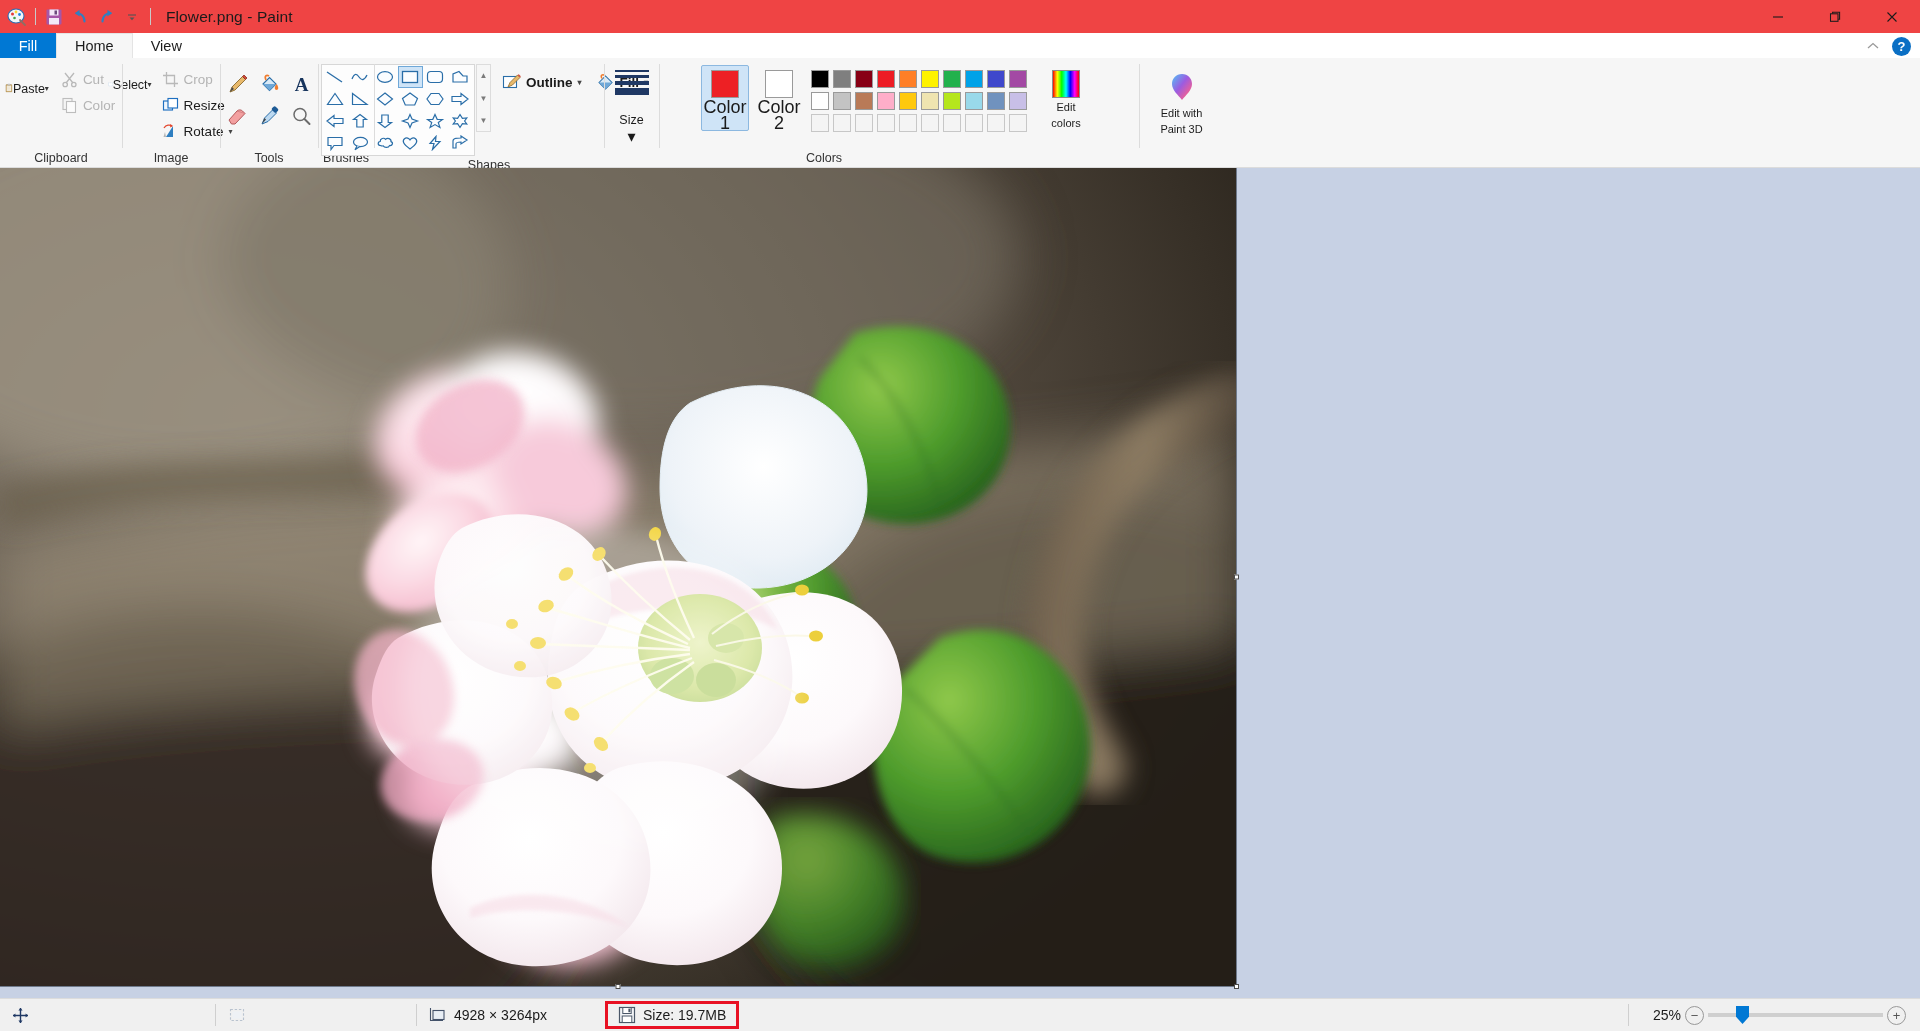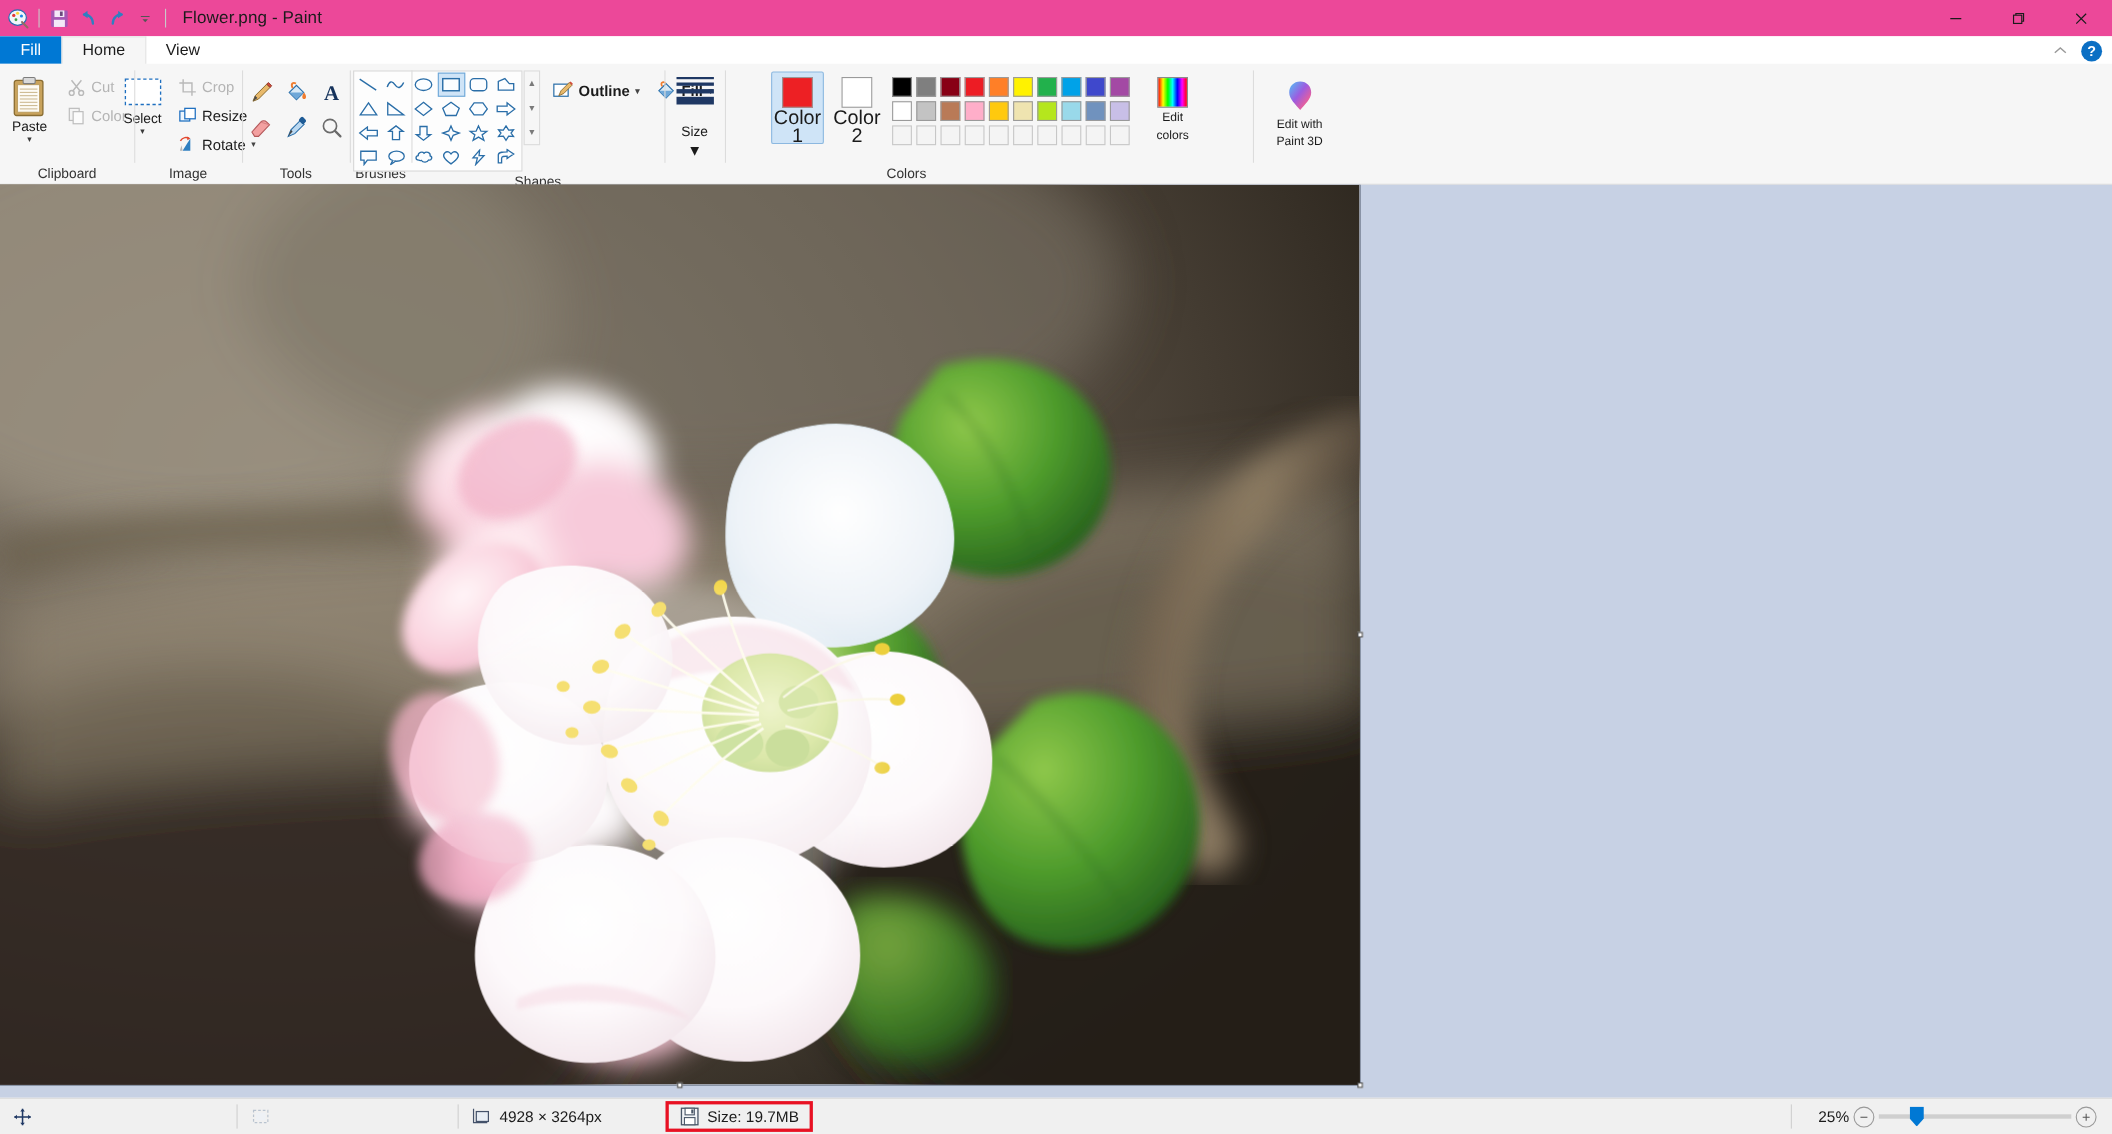--- a/index.html
+++ b/index.html
@@ -8,21 +8,21 @@
     overflow: hidden;
     font-family: "Liberation Sans", sans-serif;
     background: #ffffff;
     color: #1a1a1a;
     -webkit-font-smoothing: antialiased;
   }
 
   
   .titlebar {
     height: 33px; display: flex; align-items: center;
-    background: #ec4899; position: relative;
+    background: #ef4444; position: relative;
   }
   .qat { display: flex; align-items: center; gap: 0px; padding-left: 4px; height: 33px; }
   .qat-btn {
     width: 26px; height: 26px; display: flex; align-items: center; justify-content: center;
     cursor: default;
   }
   .qat-sep { width: 1px; height: 17px; background: #c9c9c9; margin: 0 5px; }
   .title-text {
     font-size: 15.5px; color: #1b1b1b; margin-left: 10px; white-space: nowrap;
     letter-spacing: 0.1px;
@@ -68,21 +68,21 @@
     width: 1px; background: #dcdcdc;
   }
   .rgroup-body { flex: 1; display: flex; align-items: flex-start; padding: 3px 6px 0 6px; }
   .rgroup-label {
     font-size: 12.5px; color: #333; text-align: center; height: 19px; line-height: 19px;
     width: 100%;
   }
 
   
   .bigbtn {
-    display: flex; flex-direction: column; align-items: center; justify-content: flex-start;
+    display: flex; flex-direction: row; align-items: center; justify-content: flex-start;
     width: 50px; padding: 3px 2px 0 2px; cursor: default; border: 1px solid transparent; border-radius: 2px;
   }
   .bigbtn .lbl { font-size: 12.5px; color: #1b1b1b; margin-top: 2px; text-align: center; line-height: 13px; }
   .bigbtn .caret { font-size: 8px; color: #3a3a3a; line-height: 8px; margin-top: 1px; }
 
   .smallrow {
     display: flex; align-items: center; gap: 5px; height: 24px; padding: 0 4px;
     cursor: default; border: 1px solid transparent; border-radius: 2px; white-space: nowrap;
   }
   .smallrow .lbl { font-size: 13.5px; color: #1b1b1b; }

